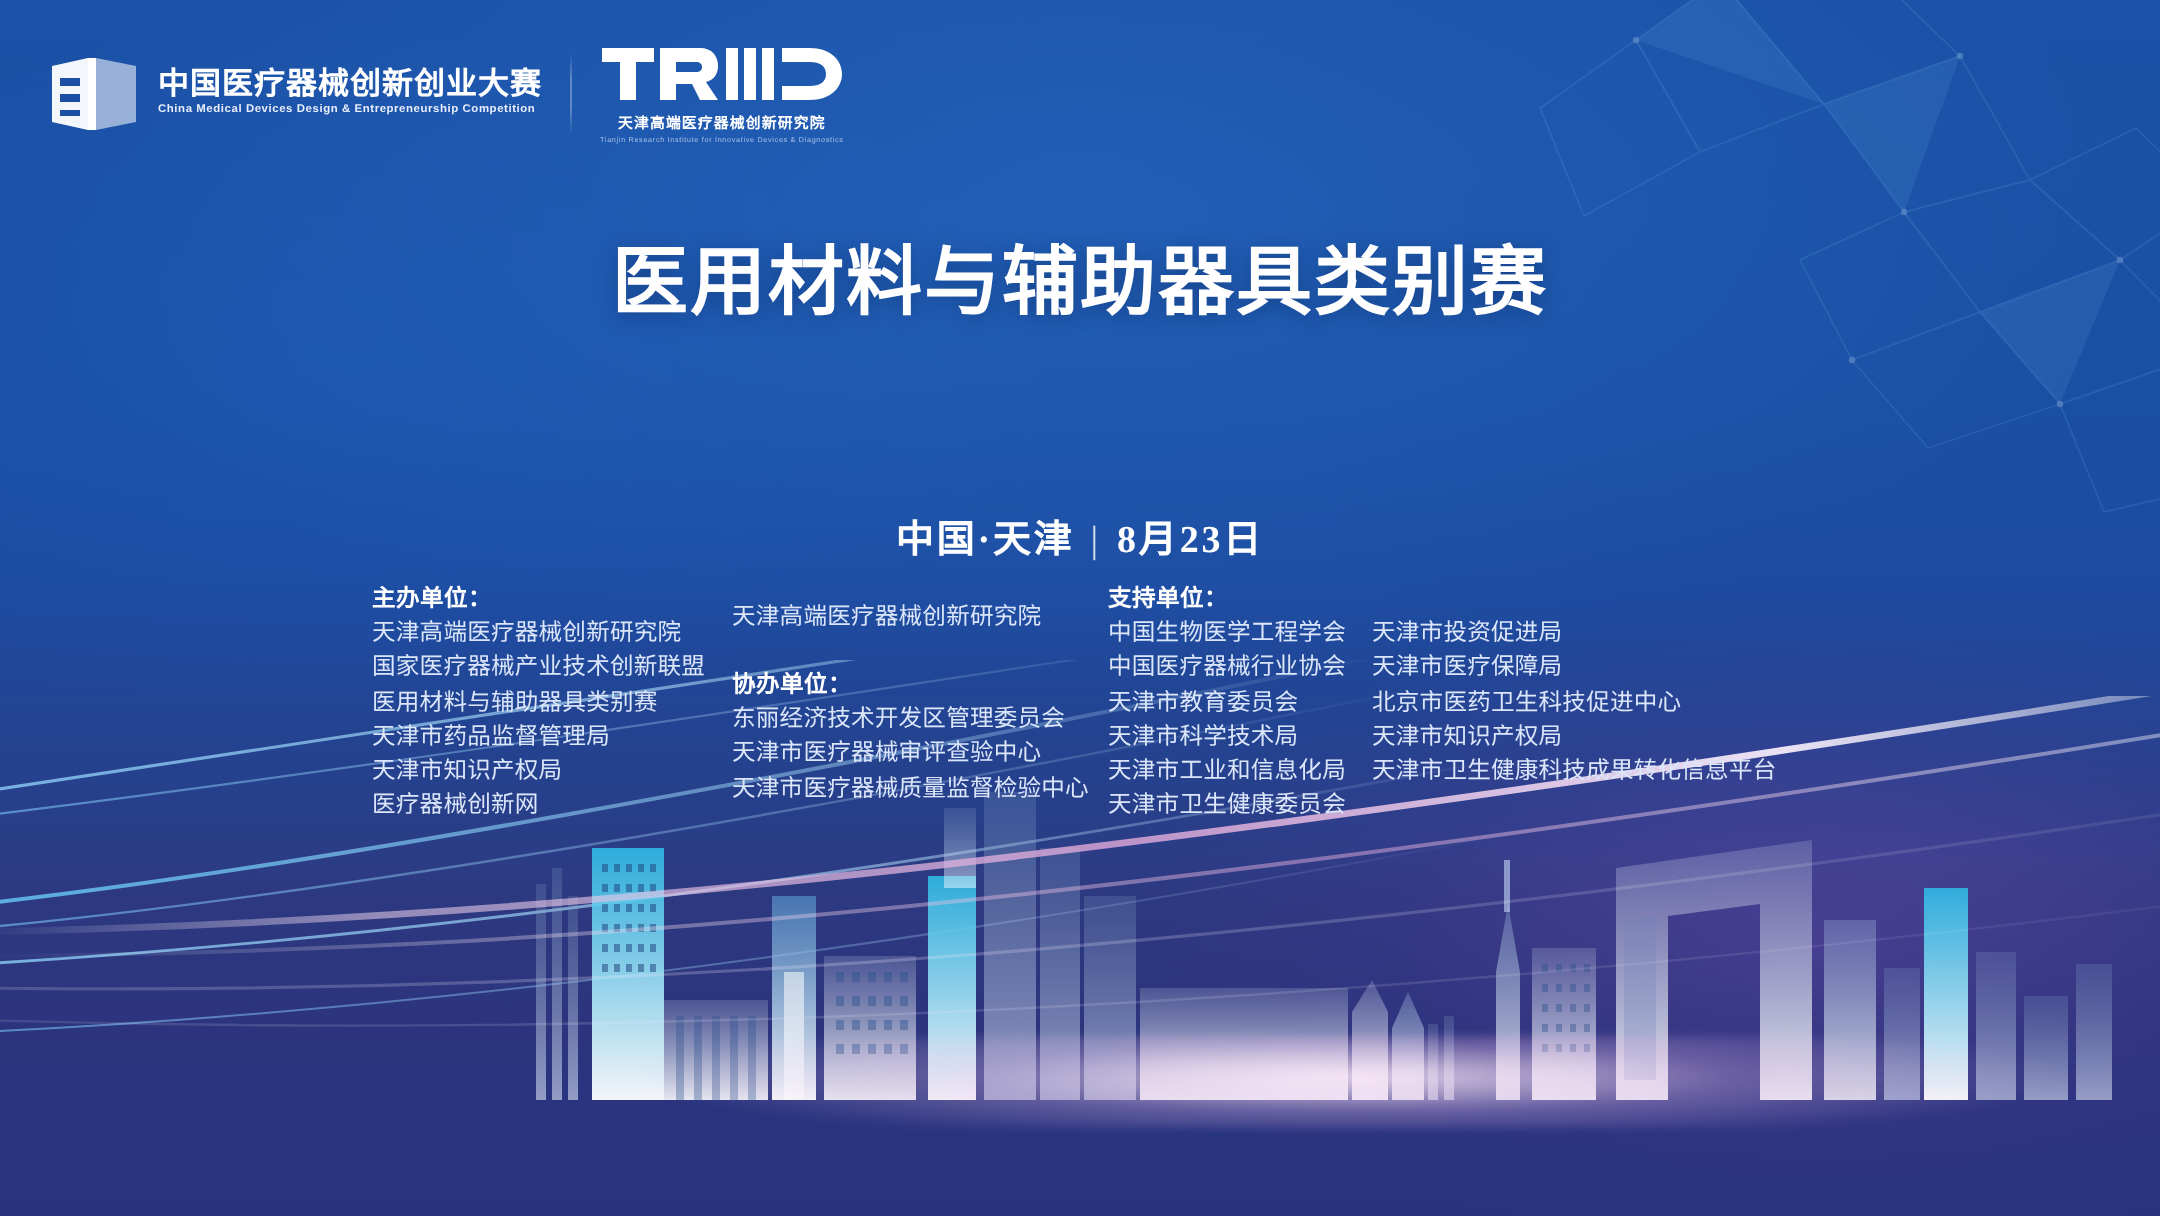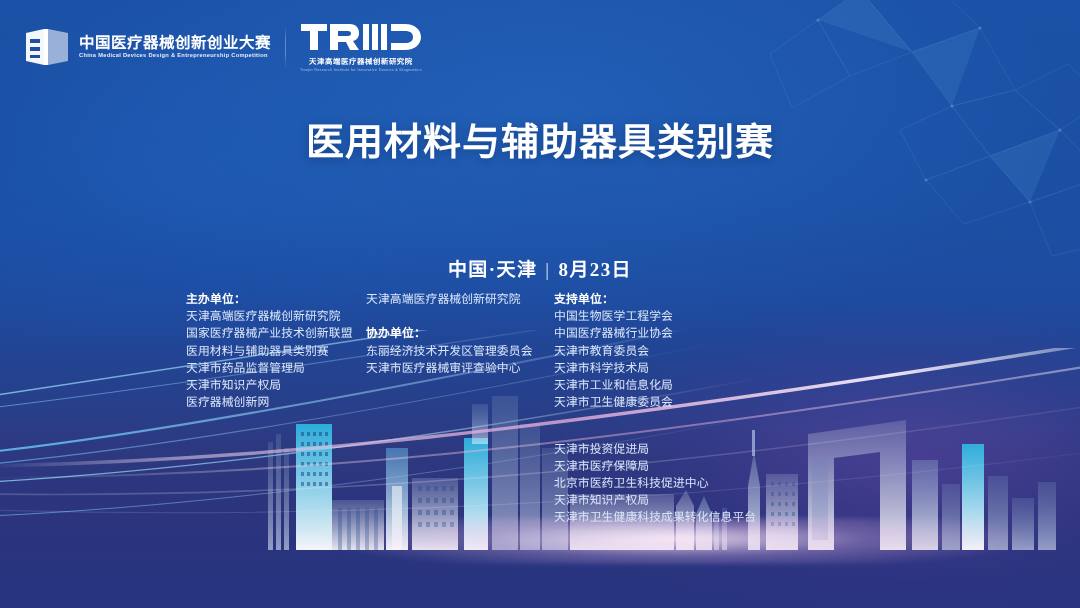--- a/index.html
+++ b/index.html
@@ -187,26 +187,26 @@
     color: rgba(255,255,255,0.8);
     font-weight: 400;
   }
 
   
   .orgs {
     position: absolute;
     left: 186px;
     top: 291px;
     display: flex;
-    align-items: flex-start;
+    align-items: center;
   }
   .org-col { display: flex; flex-direction: column; }
   .org-col.c1 { width: 180px; }
   .org-col.c2 { width: 188px; }
-  .org-col.c3 { display: flex; flex-direction: column; gap: 12px; }
+  .org-col.c3 { display: flex; flex-direction: row; gap: 0; }
   .org-sub { display: flex; flex-direction: column; }
   .org-sub.s1 { width: 132px; }
   .org-sub.s2 { width: 210px; }
 
   .org-head {
     color: #ffffff;
     font-size: 11.8px;
     font-weight: 700;
     letter-spacing: 0.2px;
     line-height: 17.2px;
@@ -542,20 +542,21 @@
       <div class="org-item">天津市知识产权局</div>
       <div class="org-item">医疗器械创新网</div>
     </div>
 
     <div class="org-col c2">
       <div class="org-item">天津高端医疗器械创新研究院</div>
       <div class="org-gap"></div>
       <div class="org-head">协办单位：</div>
       <div class="org-item">东丽经济技术开发区管理委员会</div>
       <div class="org-item">天津市医疗器械审评查验中心</div>
+      <div class="org-item">天津市医疗器械质量监督检验中心</div>
     </div>
 
     <div class="org-col c3">
       <div class="org-sub s1">
         <div class="org-head">支持单位：</div>
         <div class="org-item">中国生物医学工程学会</div>
         <div class="org-item">中国医疗器械行业协会</div>
         <div class="org-item">天津市教育委员会</div>
         <div class="org-item">天津市科学技术局</div>
         <div class="org-item">天津市工业和信息化局</div>

